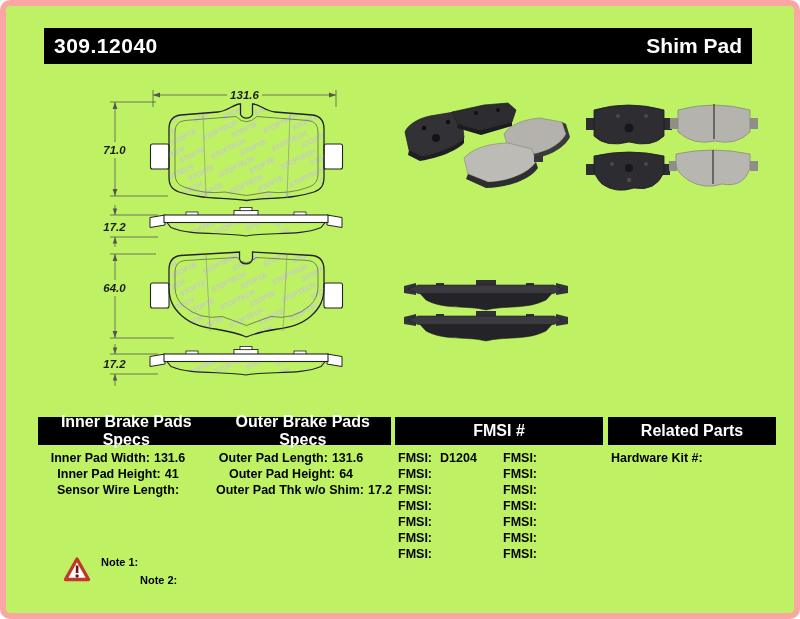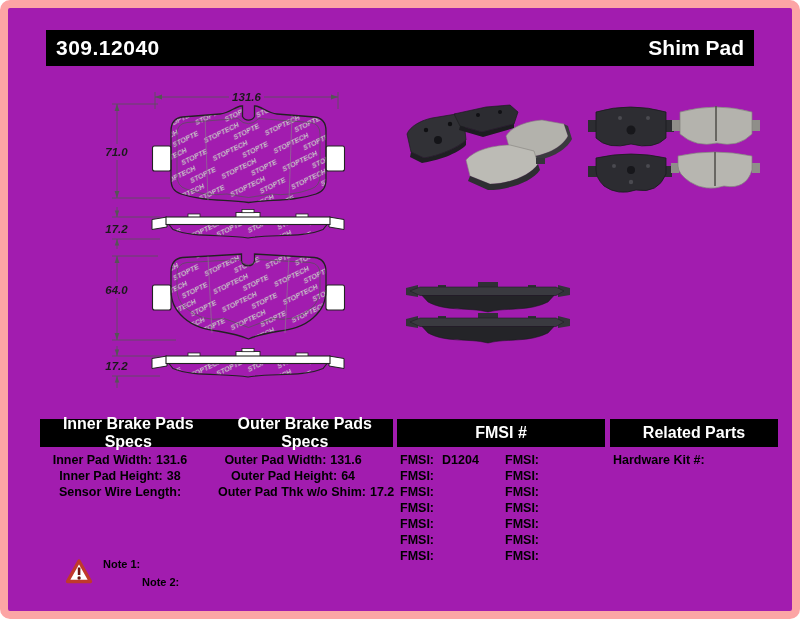--- a/index.html
+++ b/index.html
@@ -1,19 +1,19 @@
 <!DOCTYPE html>
 <html><head>
 <meta charset="utf-8">
 <style>
   html,body { margin:0; padding:0; background:#fff; }
   .page {
-    position:relative; width:800px; height:619px; background:#a21caf;
+    position:relative; width:800px; height:619px; background:#bef264;
     font-family:"Liberation Sans", sans-serif; color:#000;
-    border:8px solid #fca5a5; border-radius:10px; box-sizing:border-box;
+    border:6px solid #fca5a5; border-radius:10px; box-sizing:border-box;
     overflow:hidden;
   }
   
   .title-bar {
     position:absolute; left:38px; top:22px; width:708px; height:36px;
     background:#000; color:#fff; display:flex; align-items:center;
     justify-content:space-between; padding:0 10px; box-sizing:border-box;
   }
   .title-bar .pn { font-size:21px; font-weight:bold; letter-spacing:0.5px; }
   .title-bar .prod { font-size:21px; font-weight:bold; }
@@ -210,26 +210,26 @@
   <div class="thead split" style="left:32px; width:353px;">
     <span class="h">Inner Brake Pads Specs</span>
     <span class="h">Outer Brake Pads Specs</span>
   </div>
   <div class="thead" style="left:602px; width:168px; justify-content:center;">
     <span>Related Parts</span>
   </div>
 
   <div class="col right" style="left:36px; top:444px; width:152px;">
     <div class="row"><span>Inner Pad Width:</span><span class="val">131.6</span></div>
-    <div class="row"><span>Inner Pad Height:</span><span class="val">38</span></div>
+    <div class="row"><span>Inner Pad Height:</span><span class="val">41</span></div>
     <div class="row"><span>Sensor Wire Length:</span><span class="val"></span></div>
   </div>
 
   <div class="col right" style="left:210px; top:444px; width:150px;">
-    <div class="row"><span>Outer Pad Width:</span><span class="val">131.6</span></div>
+    <div class="row"><span>Outer Pad Length:</span><span class="val">131.6</span></div>
     <div class="row"><span>Outer Pad Height:</span><span class="val">64</span></div>
     <div class="row"><span>Outer Pad Thk w/o Shim:</span><span class="val">17.2</span></div>
   </div>
 
   <div class="col fmsi" style="left:392px; top:444px; width:100px;">
     <div class="row"><span>FMSI:</span><span class="val">D1204</span></div>
     <div class="row"><span>FMSI:</span><span class="val"></span></div>
     <div class="row"><span>FMSI:</span><span class="val"></span></div>
     <div class="row"><span>FMSI:</span><span class="val"></span></div>
     <div class="row"><span>FMSI:</span><span class="val"></span></div>

